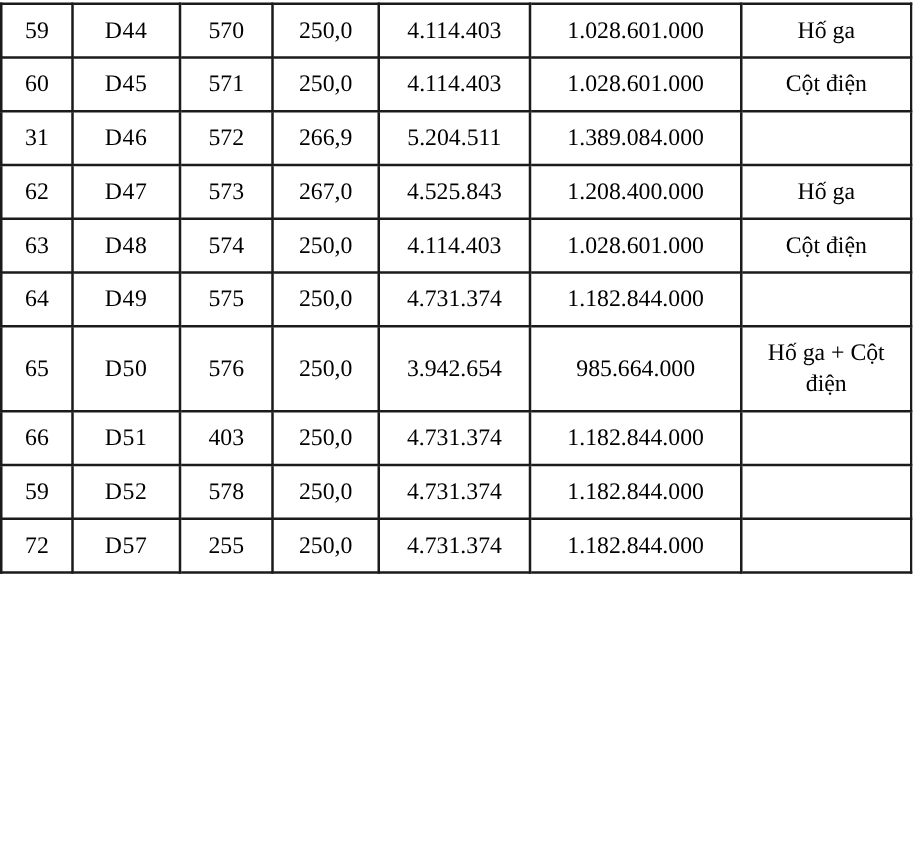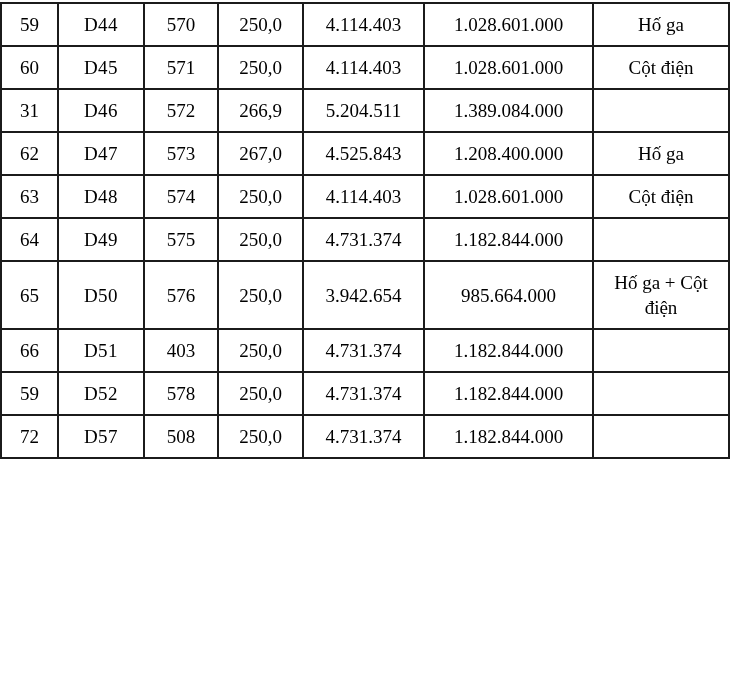--- a/index.html
+++ b/index.html
@@ -140,21 +140,21 @@
           <td>D52</td>
           <td>578</td>
           <td>250,0</td>
           <td>4.731.374</td>
           <td>1.182.844.000</td>
           <td></td>
         </tr>
         <tr>
           <td>72</td>
           <td>D57</td>
-          <td>508</td>
+          <td>255</td>
           <td>250,0</td>
           <td>4.731.374</td>
           <td>1.182.844.000</td>
           <td></td>
         </tr>
       </tbody>
   </table>
 </div>
 
 </body></html>

